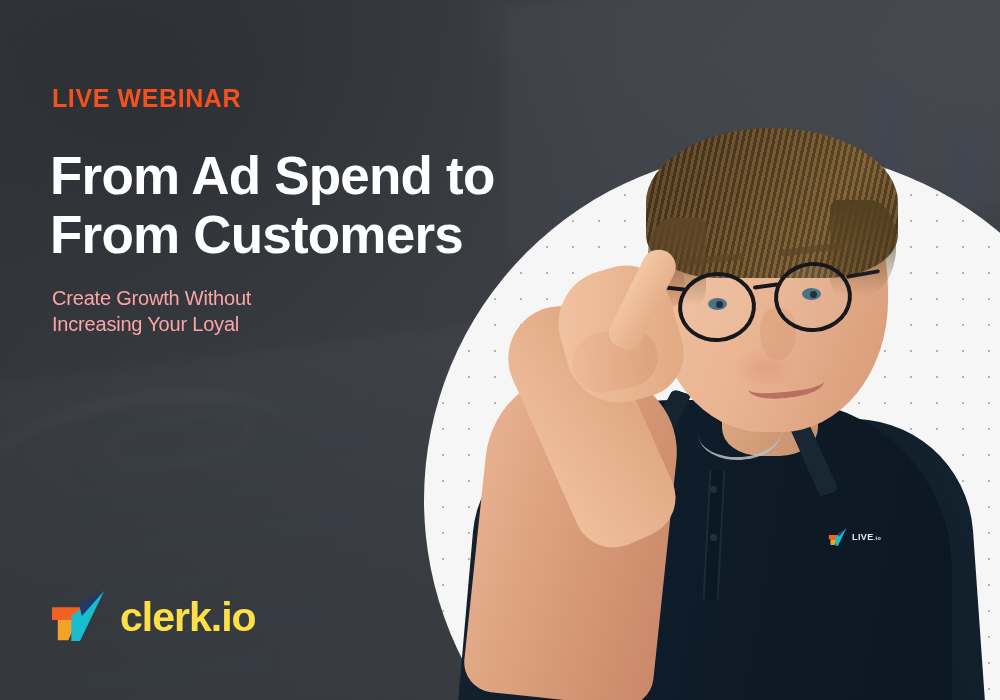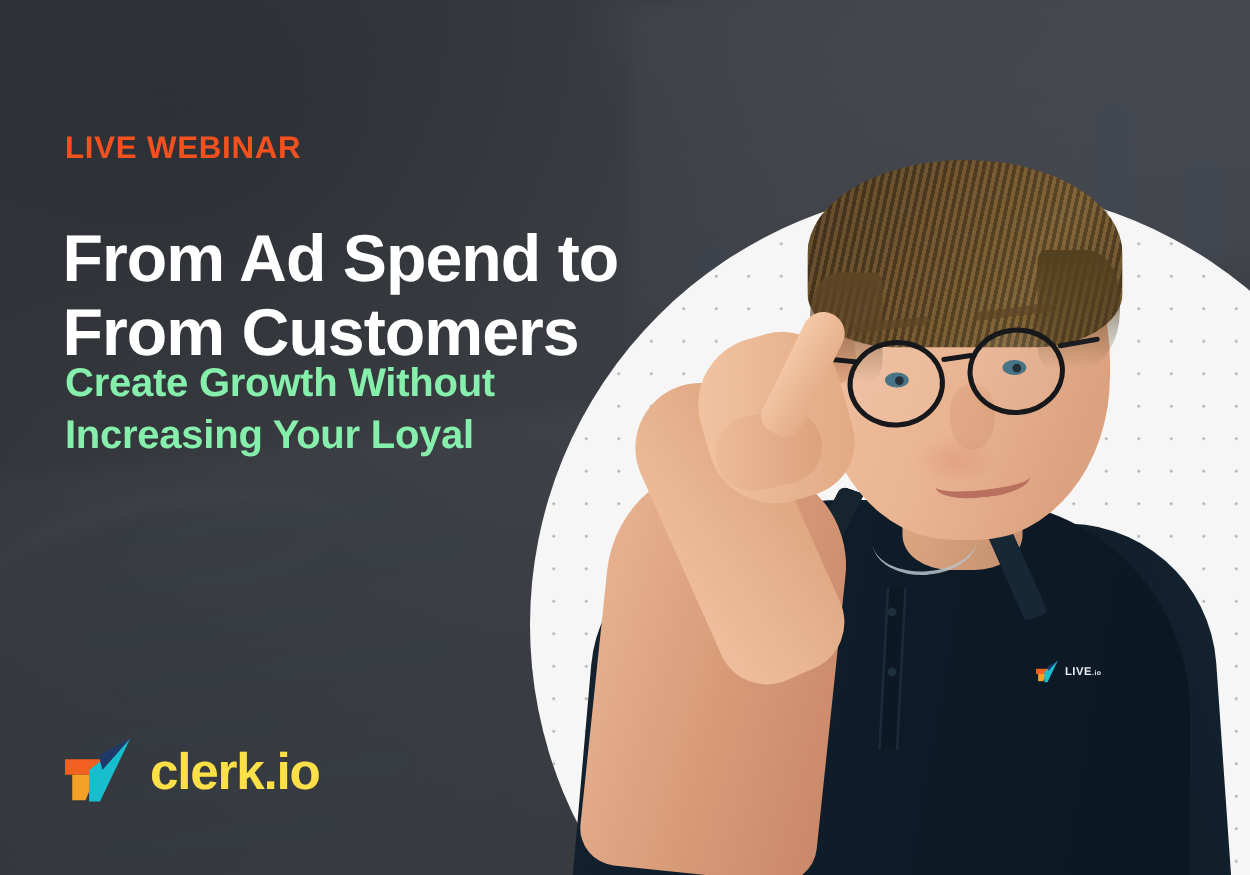--- a/index.html
+++ b/index.html
@@ -233,34 +233,32 @@
     background:radial-gradient(closest-side, rgba(214,132,110,.32), rgba(214,132,110,0));
     border-radius:50%;
   }
 
   
   .eyebrow{
     position:absolute; left:52px; top:84px;
     font-size:25px; font-weight:700; letter-spacing:.6px;
     color:#f4511f; text-transform:uppercase;
     font-family:"Liberation Sans", sans-serif;
-    margin-top:20px;
   }
   .headline{
     position:absolute; left:50px; top:146px; width:520px;
     font-size:53px; font-weight:700; line-height:1.12;
     color:#ffffff; letter-spacing:-.8px;
     font-family:"Liberation Sans", sans-serif;
-    margin-top:32px;
   }
   .headline .l2{ display:block; }
   .subhead{
     position:absolute; left:52px; top:286px; width:470px;
-    font-size:32px; font-weight:700; line-height:1.28;
-    color:#86efac; letter-spacing:-.2px;
+    font-size:20px; font-weight:400; line-height:1.28;
+    color:#fca5a5; letter-spacing:-.2px;
     font-family:"Liberation Sans", sans-serif;
   }
   .subhead .l2{ display:block; }
 
   
   .logo{ position:absolute; left:50px; top:590px; display:flex; align-items:center; gap:12px; }
   .logo-mark{ width:58px; height:54px; display:block; }
   .logo-text{
     font-size:41px; font-weight:700; color:#fde047; letter-spacing:-1px;
     line-height:1; font-family:"Liberation Sans", sans-serif;

